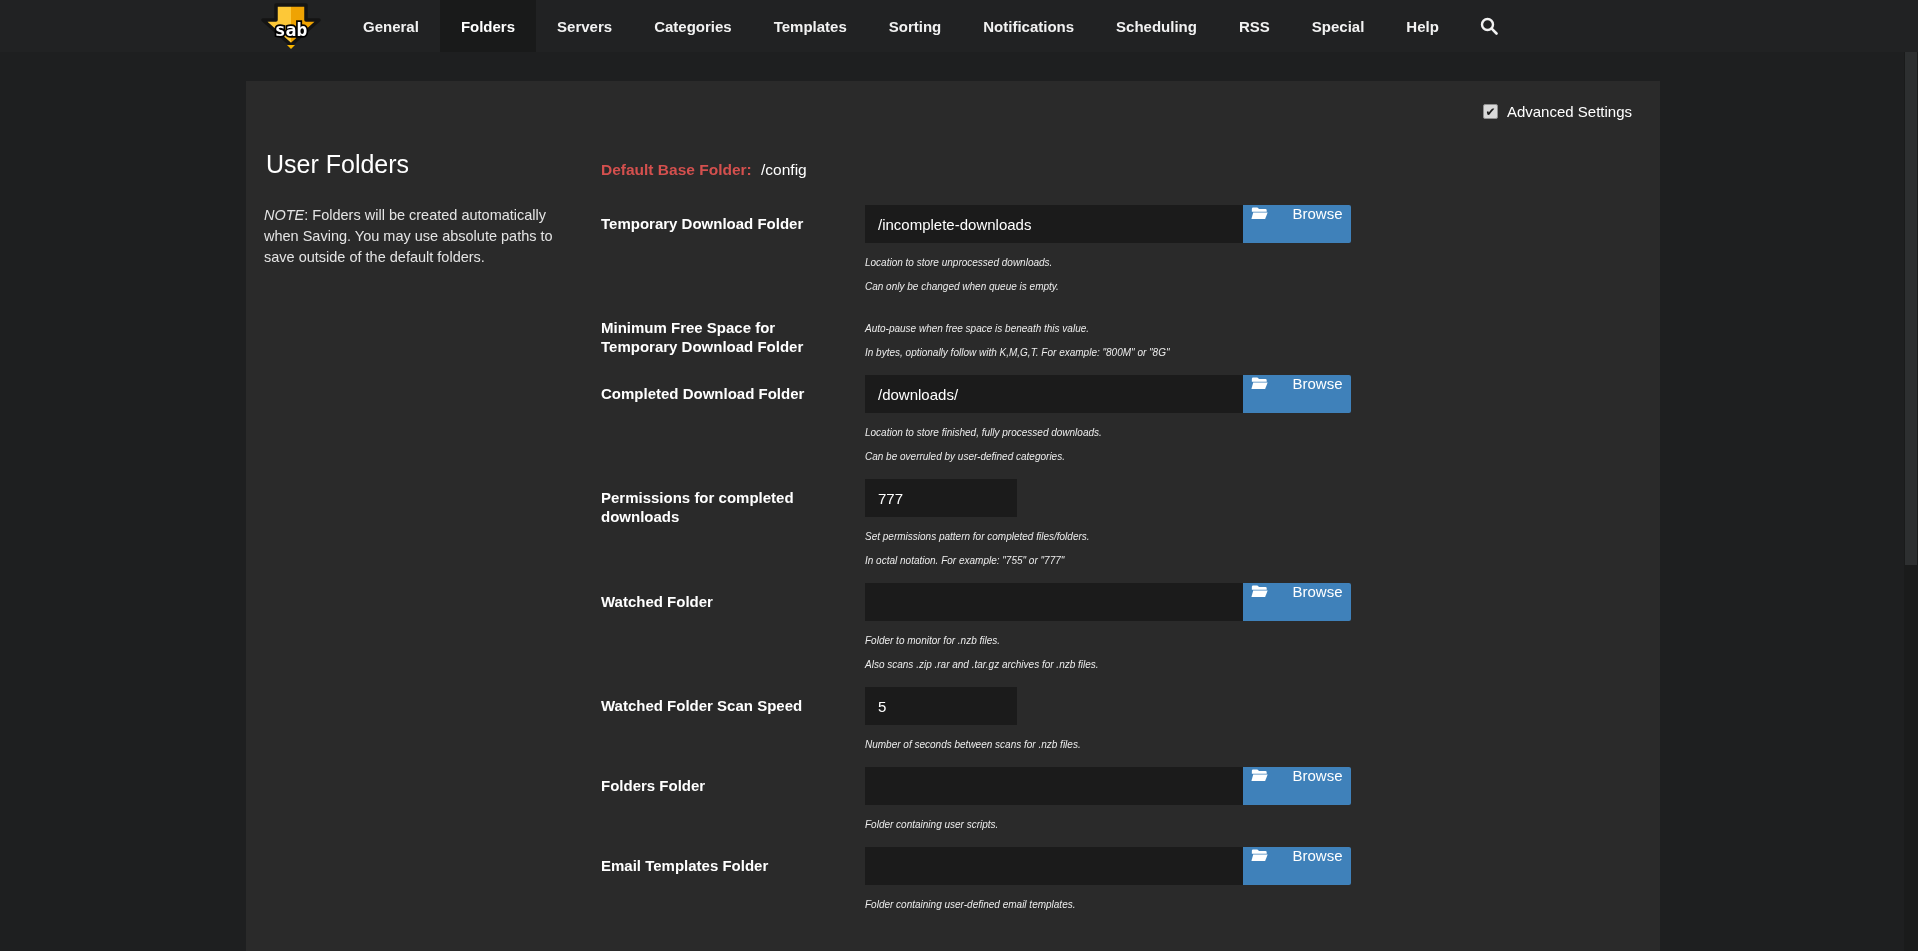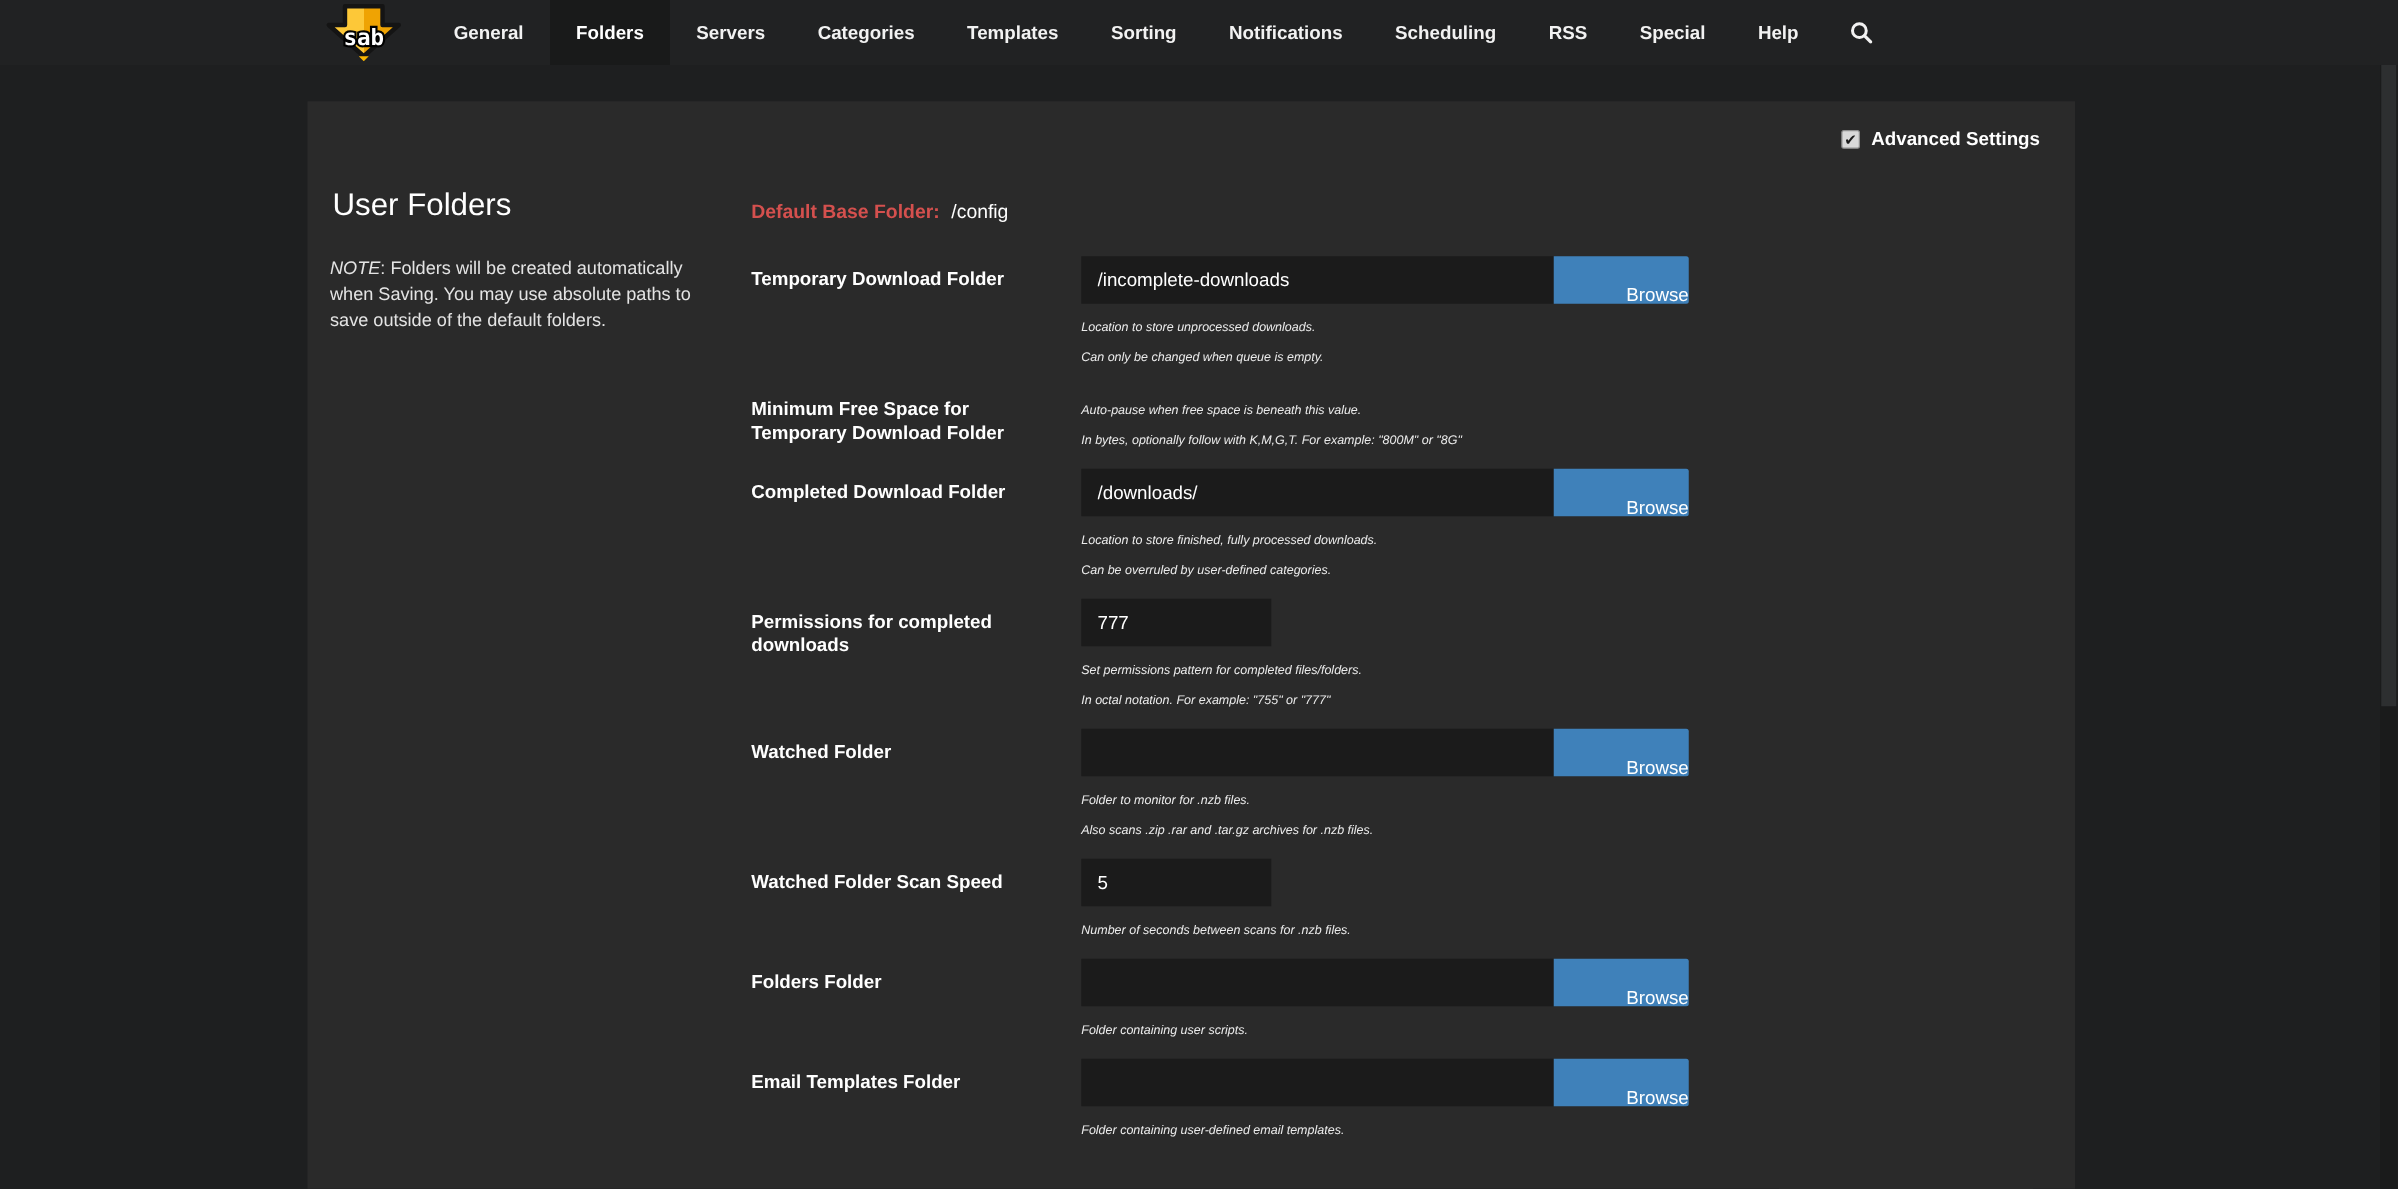--- a/index.html
+++ b/index.html
@@ -18,21 +18,21 @@
 
   
   .panel { position:absolute; left:246px; top:81px; width:1414px; height:870px;
            background:#2a2a2a; overflow:hidden; }
 
   .adv-settings { position:absolute; top:22px; right:28px; display:flex;
                   align-items:center; gap:9px; cursor:pointer; }
   .checkbox { width:15px; height:15px; background:#d9d9d9; border:1px solid #8f8f8f;
               border-radius:2px; display:flex; align-items:center; justify-content:center;
               font-size:12px; line-height:1; color:#1a1a1a; }
-  .adv-label { color:#ffffff; font-weight:bold; font-size:15px; }
+  .adv-label { color:#ffffff; font-weight:normal; font-size:15px; }
 
   .content { display:flex; padding:68px 0 0 18px; }
 
   
   .left-col { width:305px; margin-right:32px; flex:none; }
   .page-title { color:#ffffff; font-size:25px; font-weight:400; line-height:30px; padding-left:2px; }
   .note { margin-top:26px; color:#e4e4e4; font-size:14.5px; line-height:21px; }
   .note .note-prefix { font-style:italic; }
 
   
@@ -45,22 +45,22 @@
   .row-label { width:264px; flex:none; color:#ffffff; font-weight:bold; font-size:15px;
                line-height:19px; padding-top:9px; padding-right:14px; }
   .row-field { flex:1; }
   .input-group { display:flex; height:38px; }
   .text-input { height:38px; background:#1b1b1b; border:none; outline:none; color:#ffffff;
                 font-size:15px; font-family:"Liberation Sans", sans-serif; padding:0 13px; }
   .text-input.full { width:378px; }
   .text-input.short { width:152px; }
   .browse-btn { width:108px; height:38px; background:#3f81ba; border:none; color:#ffffff;
                 font-size:15px; font-family:"Liberation Sans", sans-serif; cursor:pointer;
-                display:flex; align-items:flex-end; justify-content:center; gap:24px;
-                border-radius:0 2px 2px 0;flex-direction:column; }
+                display:flex; align-items:flex-start; justify-content:center; gap:24px;
+                border-radius:0 2px 2px 0; }
   .help { margin-top:8px; }
   .help-line { color:#ececec; font-style:italic; font-size:10px; line-height:24px; }
 
   
   .scrollbar { position:absolute; right:0; top:52px; width:14px; height:899px; background:#1a1b1b; }
   .scroll-thumb { position:absolute; left:1px; top:0; width:12px; height:513px; background:#2d2f30; }
 </style>
 </head>
 <body>
 

